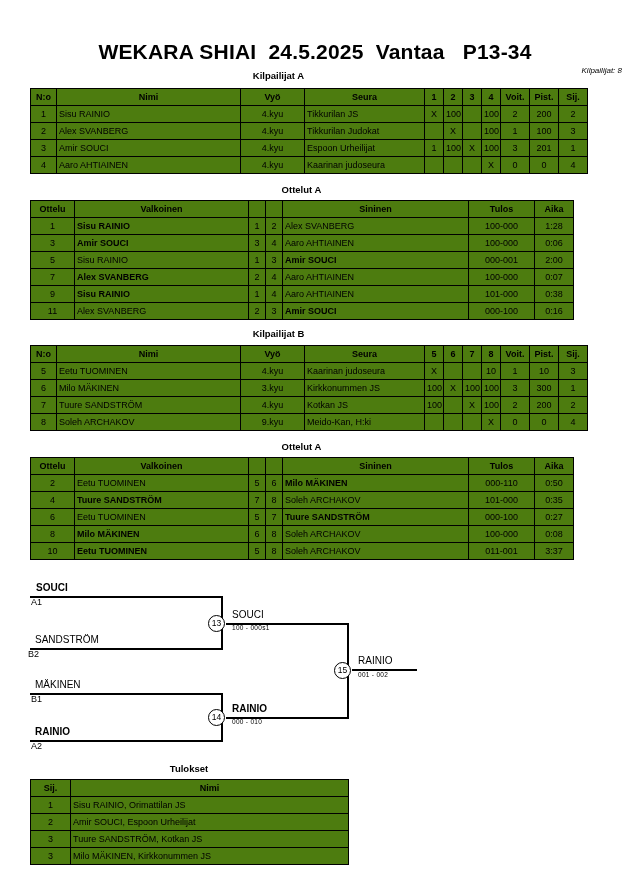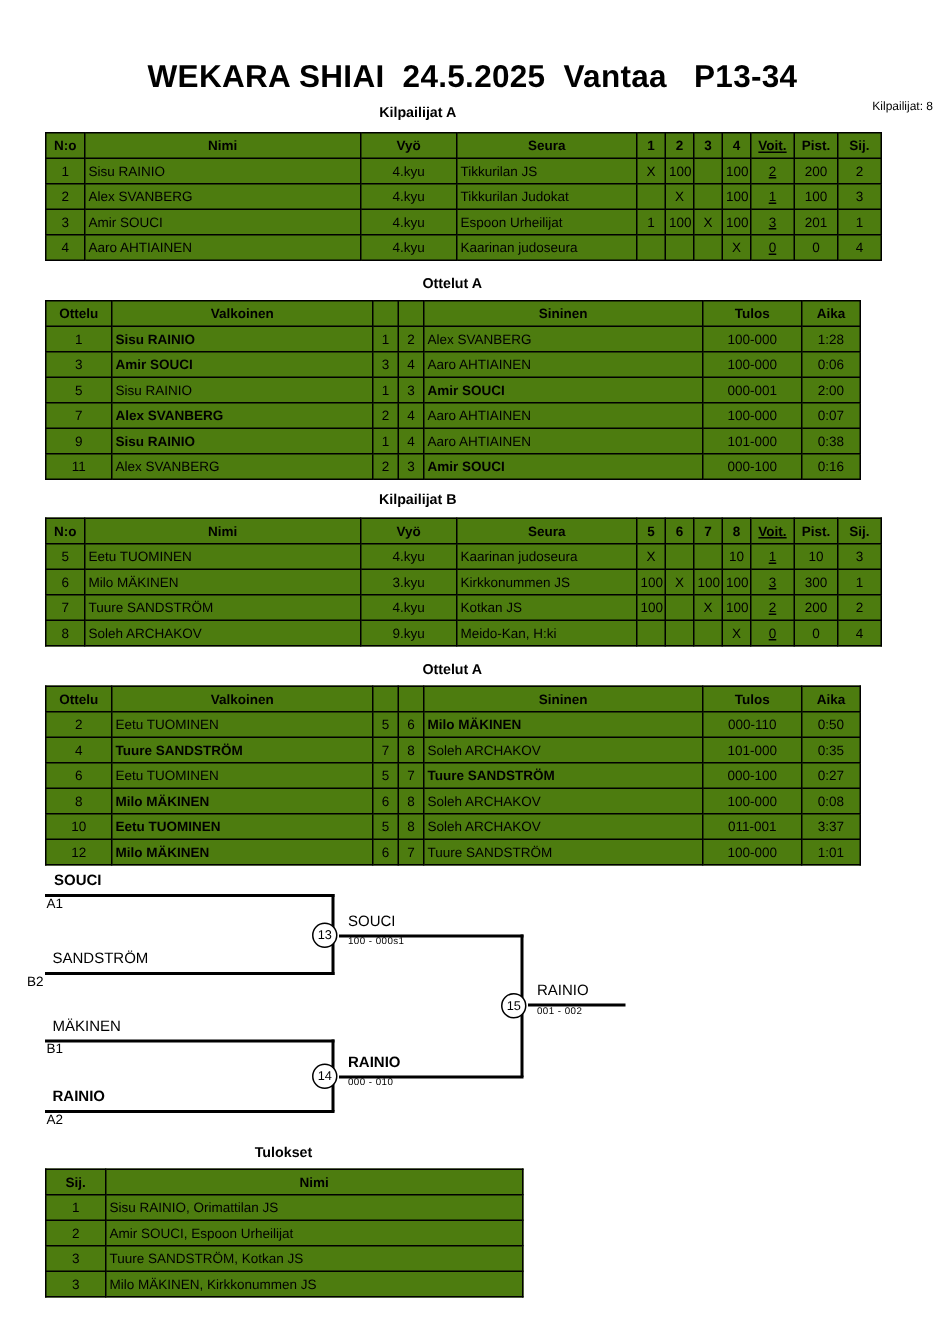--- a/index.html
+++ b/index.html
@@ -25,20 +25,21 @@
     font-size: 21px;
     font-weight: bold;
     letter-spacing: 0.2px;
     white-space: pre;
   }
   .kilpailijat-count {
     position: absolute;
     right: 8px; top: 66px;
     font-size: 8px;
     text-align: right;
+    font-style: italic;
   }
 
   
   .section-caption {
     position: absolute;
     font-size: 9.5px;
     font-weight: bold;
     text-align: center;
   }
 
@@ -59,21 +60,21 @@
     overflow: hidden;
     white-space: nowrap;
   }
   .tbl th {
     font-weight: bold;
     text-align: center;
   }
   .c { text-align: center; }
   .l { text-align: left; padding-left: 4px; }
   .b { font-weight: bold; }
-  .thick-l { border-left: 1.6px solid #000 !important; text-decoration: underline; }
+  .thick-l { border-left: 1.6px solid #000 !important; }
 
   
   #pool-a, #pool-b { left: 30px; width: 497px; }
   #pool-a { top: 88px; }
   #pool-b { top: 345px; }
 
   
   #bouts-a, #bouts-b { left: 30px; width: 543px; }
   #bouts-a { top: 200px; }
   #bouts-b { top: 457px; }
@@ -441,41 +442,32 @@
       </tr>
       <tr>
         <td class="c">10</td>
         <td class="l b">Eetu TUOMINEN</td>
         <td class="c">5</td>
         <td class="c">8</td>
         <td class="l">Soleh ARCHAKOV</td>
         <td class="c">011-001</td>
         <td class="c">3:37</td>
       </tr>
-      <tr>
-        <td class="c">12</td>
-        <td class="l b">Milo MÄKINEN</td>
-        <td class="c">6</td>
-        <td class="c">7</td>
-        <td class="l">Tuure SANDSTRÖM</td>
-        <td class="c">100-000</td>
-        <td class="c">1:01</td>
-      </tr>
     </tbody>
 </table>
 
 <div id="bracket">
 
   <div class="bk-name b" style="left:36px;  top:4px;">SOUCI</div>
   <div class="bk-line bk-h" style="left:30px; top:18px; width:193px;"></div>
   <div class="bk-seed" style="left:31px;  top:19px;">A1</div>
 
   <div class="bk-name" style="left:35px;  top:56px;">SANDSTRÖM</div>
   <div class="bk-line bk-h" style="left:30px; top:70px; width:193px;"></div>
-  <div class="bk-seed" style="left:18px;  top:71px;text-align:right;">B2</div>
+  <div class="bk-seed" style="left:28px;  top:71px;text-align:right;">B2</div>
 
   <div class="bk-line bk-v" style="left:221px; top:18px; height:54px;"></div>
 
   <div class="bk-node" style="left:208px; top:37px;">13</div>
   <div class="bk-name" style="left:232px; top:31px;">SOUCI</div>
   <div class="bk-line bk-h" style="left:226px; top:45px; width:123px;"></div>
   <div class="bk-score" style="left:232px; top:46px;">100 - 000s1</div>
 
   <div class="bk-name" style="left:35px;  top:101px;">MÄKINEN</div>
   <div class="bk-line bk-h" style="left:30px; top:115px; width:193px;"></div>

